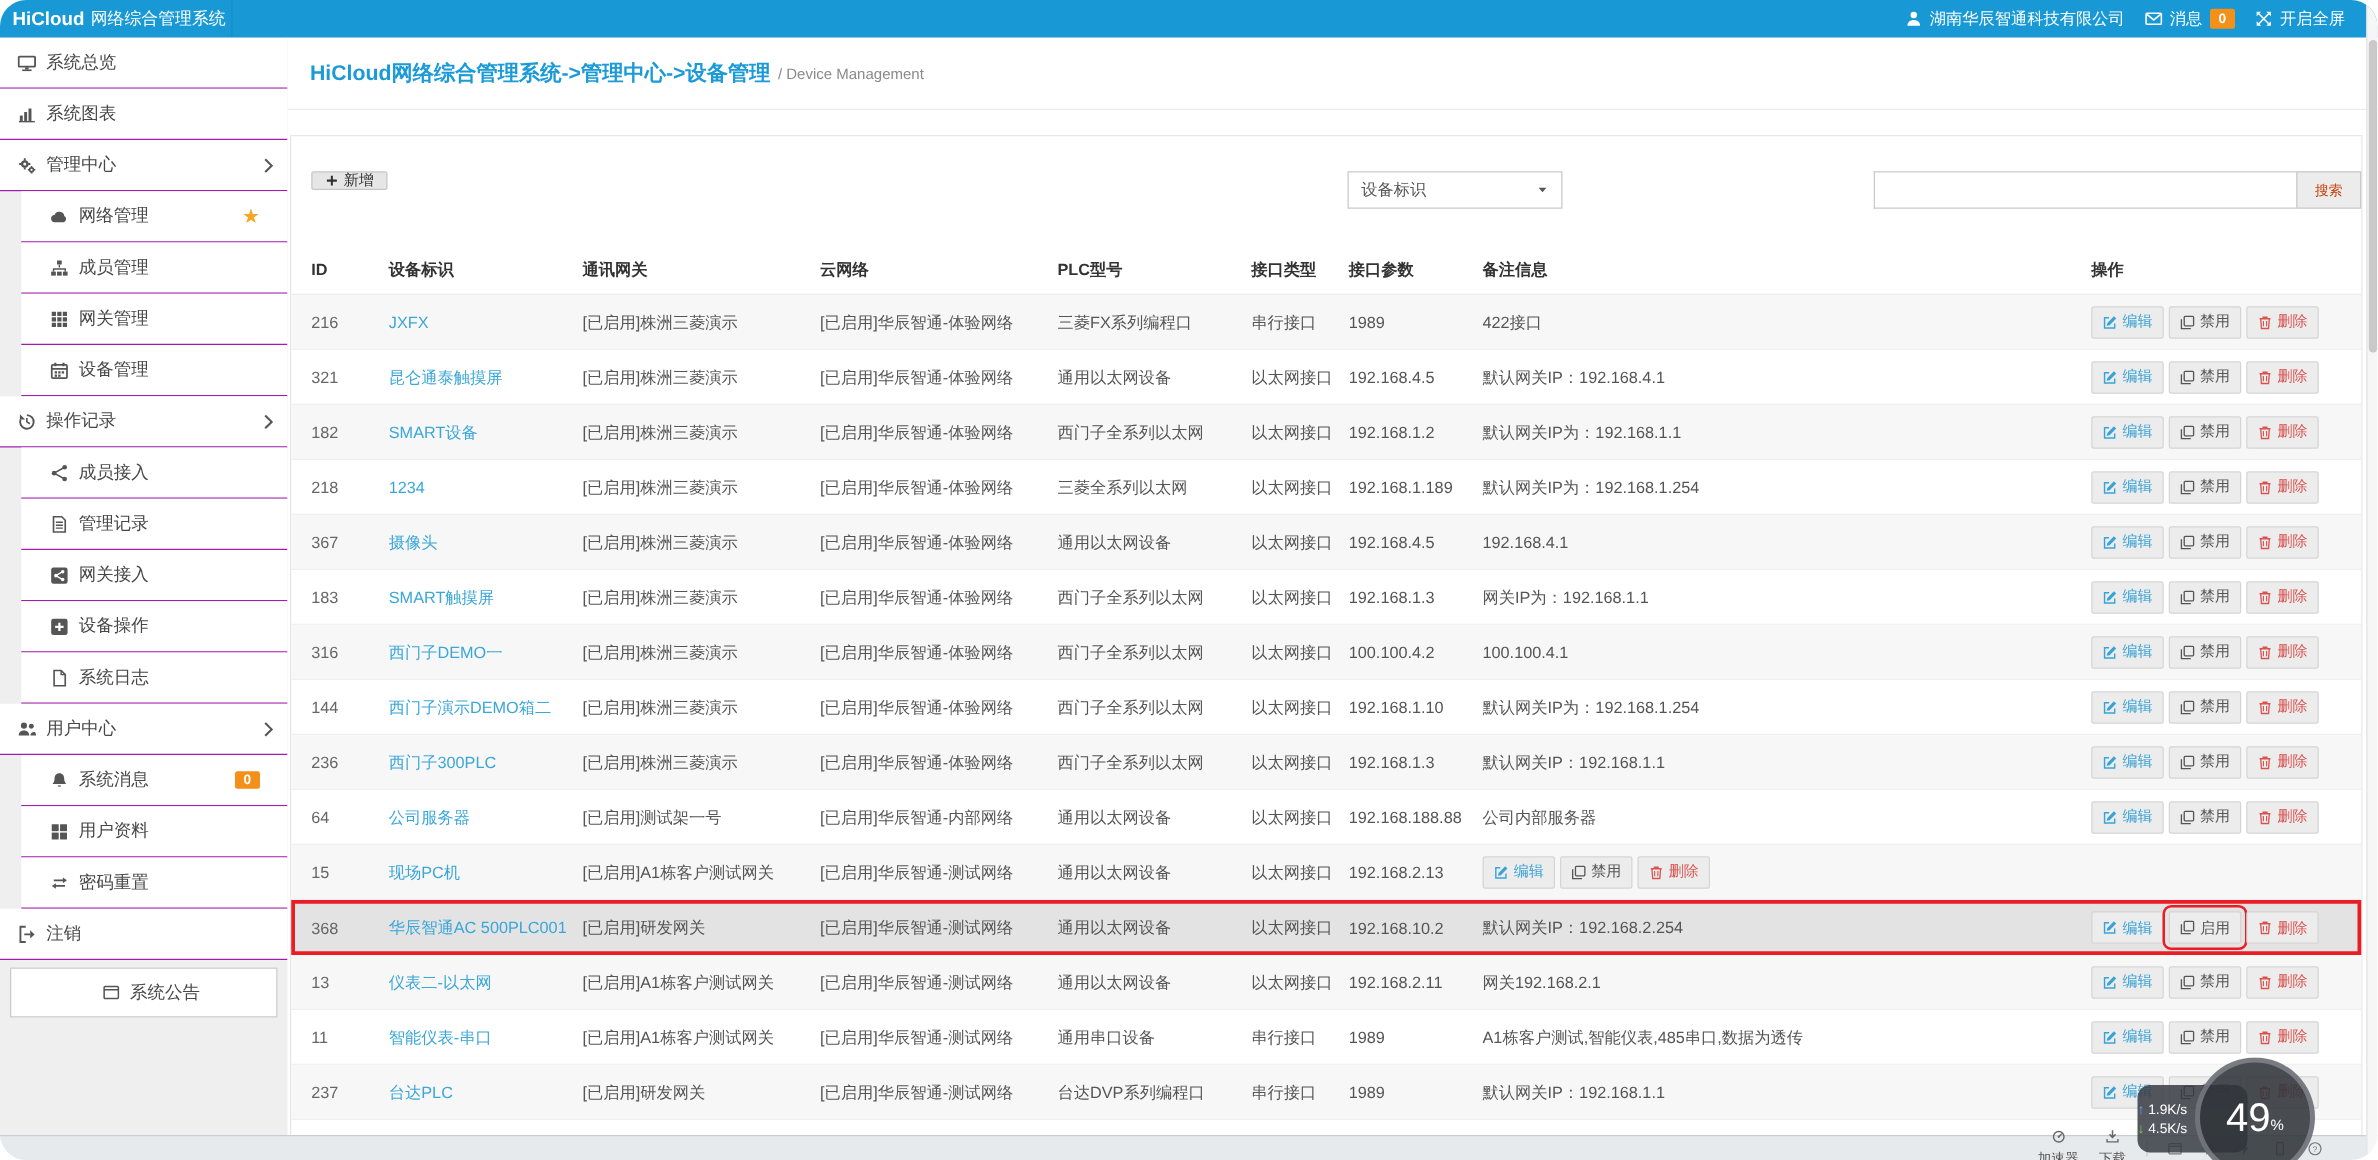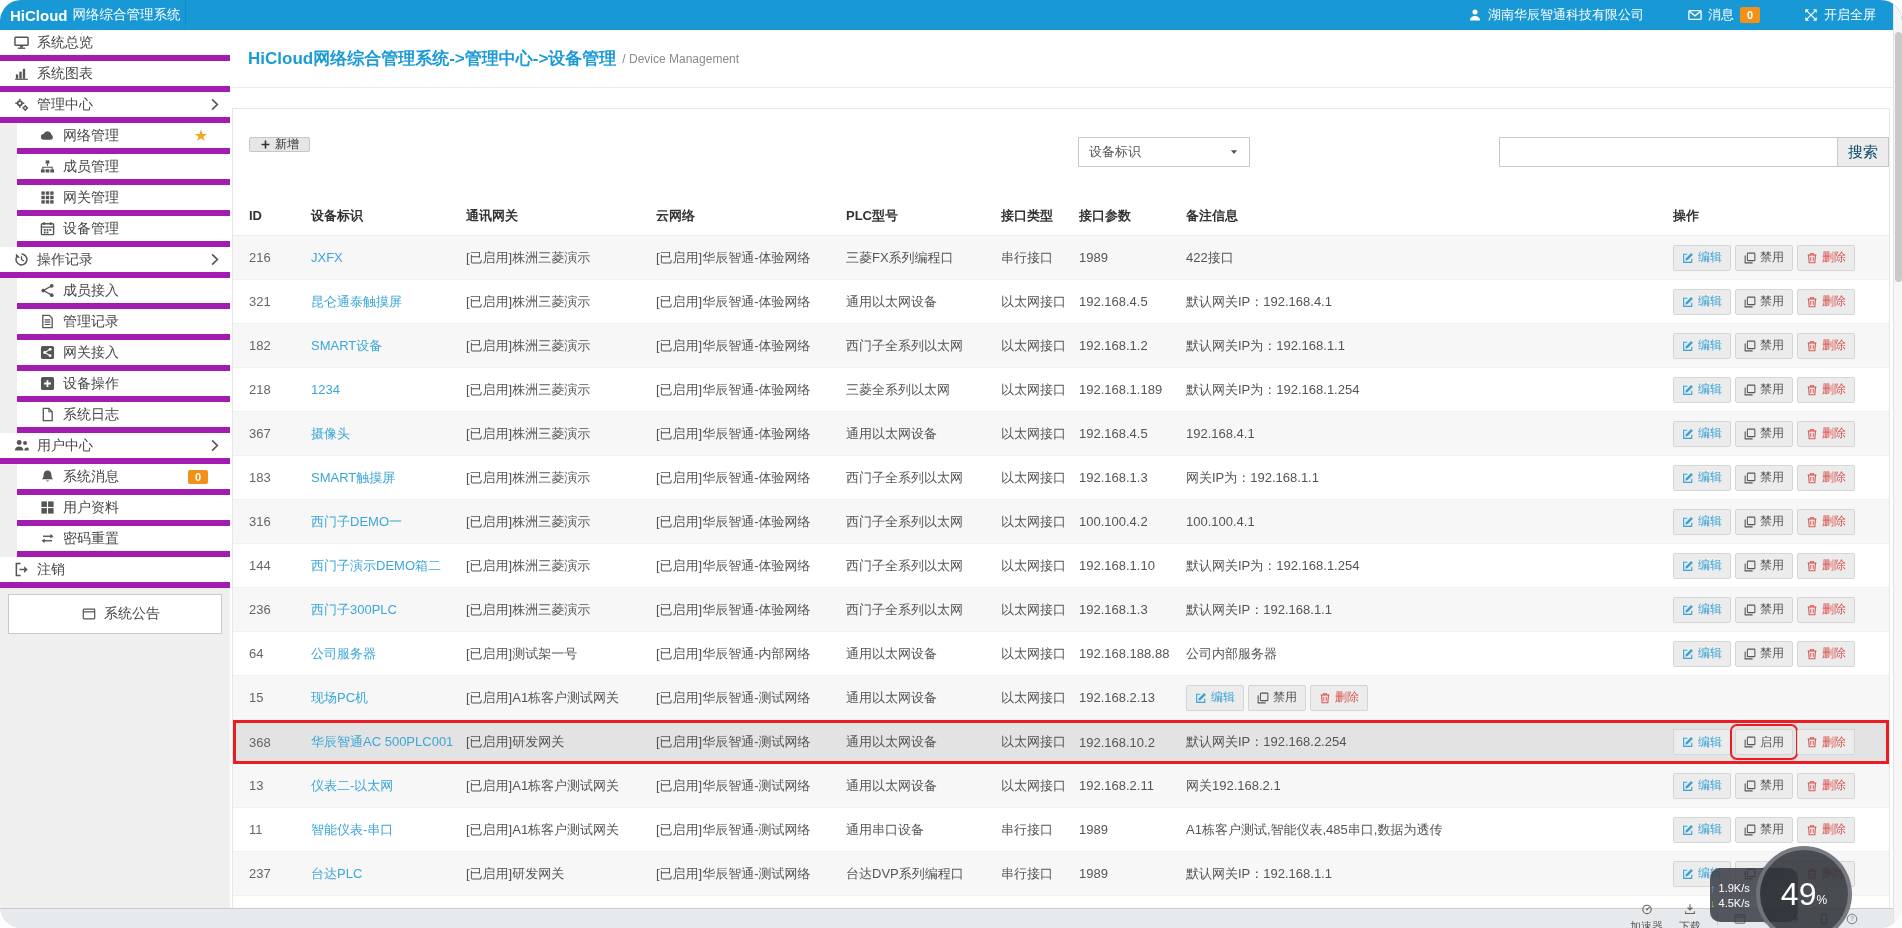--- a/index.html
+++ b/index.html
@@ -5,30 +5,30 @@
   * { margin:0; padding:0; box-sizing:border-box; }
   html,body { width:1902px; height:928px; overflow:hidden; }
   body { font-family:"Liberation Sans","DejaVu Sans",sans-serif; background:#fff; color:#444; }
   .screen { position:relative; width:1902px; height:928px; overflow:hidden; background:#fff;border-radius:21px; }
 
   
   .topbar { position:absolute; top:0; left:0; width:1902px; height:30px; background:#1899d5; color:#fff; display:flex; align-items:center; z-index:30; }
   .brand { width:186px; height:30px; display:flex; align-items:center; padding-left:10px; border-right:1px solid rgba(0,0,0,0.08); white-space:nowrap; }
   .brand b { font-size:15px; font-weight:bold; margin-right:5px; }
   .brand span.rest { font-size:13.5px; }
-  .topbar-right { margin-left:auto; display:flex; align-items:center; gap:44px; padding-right:26px; font-size:13px; }
+  .topbar-right { margin-left:auto; display:flex; align-items:center; gap:16px; padding-right:26px; font-size:13px; }
   .top-item { display:flex; align-items:center; gap:6px; cursor:pointer; }
   .badge-orange { background:#f39019; color:#fff; font-size:11px; font-weight:bold; padding:1px 7px; border-radius:2px; line-height:14px; }
   .icn { display:inline-flex; width:1em; height:1em; align-items:center; justify-content:center; }
   .icn svg { width:1em; height:1em; display:block; }
   .topbar .icn { font-size:14px; }
 
   
   .sidebar { position:absolute; top:30px; left:0; width:230px; height:898px; background:#efefef; overflow:hidden; z-index:10; }
-  .side-main, .side-sub { height:31px; display:flex; align-items:center; background:#fff; border-bottom:6px solid #a21caf; font-size:14px; color:#474747; cursor:pointer; position:relative; }
+  .side-main, .side-sub { height:41px; display:flex; align-items:center; background:#fff; border-bottom:1px solid #a21caf; font-size:14px; color:#474747; cursor:pointer; position:relative; }
   .side-main { padding-left:14px; }
   .side-sub { margin-left:17px; padding-left:23px; }
   .side-main .icn, .side-sub .icn { font-size:15px; color:#555; margin-right:8px; }
   .side-label { white-space:nowrap; }
   .side-star { margin-left:auto; margin-right:22px; color:#f5a623; font-size:16px; }
   .side-badge { margin-left:auto; margin-right:22px; background:#f39019; color:#fff; font-size:11px; font-weight:bold; padding:1px 7px; border-radius:2px; }
   .chev { margin-left:auto; margin-right:16px; font-size:11px; color:#999; }
   .side-boxed { margin:6px 8px; height:40px; border:1px solid #c9c9c9; background:#fff; display:flex; align-items:center; padding-left:12px; font-size:14px; color:#474747;justify-content:center; }
   .side-boxed .icn { font-size:14px; color:#555; margin-right:8px; }
 
@@ -39,21 +39,21 @@
   .bc-suffix { color:#8a8a8a; font-size:12px; margin-left:6px; white-space:nowrap; }
 
   .card { position:absolute; top:78px; left:2px; width:1658px; height:850px; background:#fff; border:1px solid #e7e7e7; border-bottom:none; }
   .card-toolbar { position:relative; height:32px; margin-top:28px; }
   .btn-add { position:absolute; left:16px; top:0; height:15px; padding:0 10px; background:#e6e6e6; border:1px solid #c6c6c6; border-radius:2px; font-size:12px; color:#333; display:inline-flex; align-items:center; gap:4px; cursor:pointer; font-family:inherit; }
   .btn-add .icn { font-size:11px; }
   .select-box { position:absolute; left:845px; top:0; width:172px; height:30px; border:1px solid #c9c9c9; background:#fff; display:flex; align-items:center; padding:0 10px; font-size:13px; color:#555; cursor:pointer; }
   .select-caret { margin-left:auto; font-size:10px; color:#555; }
   .search-group { position:absolute; right:0; top:0; display:flex; }
   .search-input { width:338px; height:30px; border:1px solid #c9c9c9; border-right:none; padding:0 8px; font-size:13px; outline:none; font-family:inherit; }
-  .btn-search { width:52px; height:30px; background:#ececec; border:1px solid #c9c9c9; font-size:15px; color:#0c4a6e; cursor:pointer; font-family:inherit; }
+  .btn-search { width:52px; height:30px; background:#ececec; border:1px solid #c9c9c9; font-size:11px; color:#c2410c; cursor:pointer; font-family:inherit; }
 
   
   .tbl { margin-top:27px; font-size:13px; }
   .thead { display:flex; align-items:center; height:40px; padding:0 16px; font-weight:bold; color:#333; border-bottom:1px solid #ececec; }
   .tbody .trow { display:flex; align-items:center; height:44px; padding:0 16px; border-bottom:1px solid #f0f0f0; color:#555; }
   .tbody .trow:nth-child(odd) { background:#f7f7f7; }
   .c0{width:62px;} .c1{width:155px;} .c2{width:190px;} .c3{width:190px;} .c4{width:155px;}
   .c5{width:78px;} .c6{width:107px;} .c7{flex:1; overflow:hidden; white-space:nowrap;} .c8{width:200px;}
   .cell-id { color:#666; }
   .dev-link { color:#3ba6d8; cursor:pointer; }

